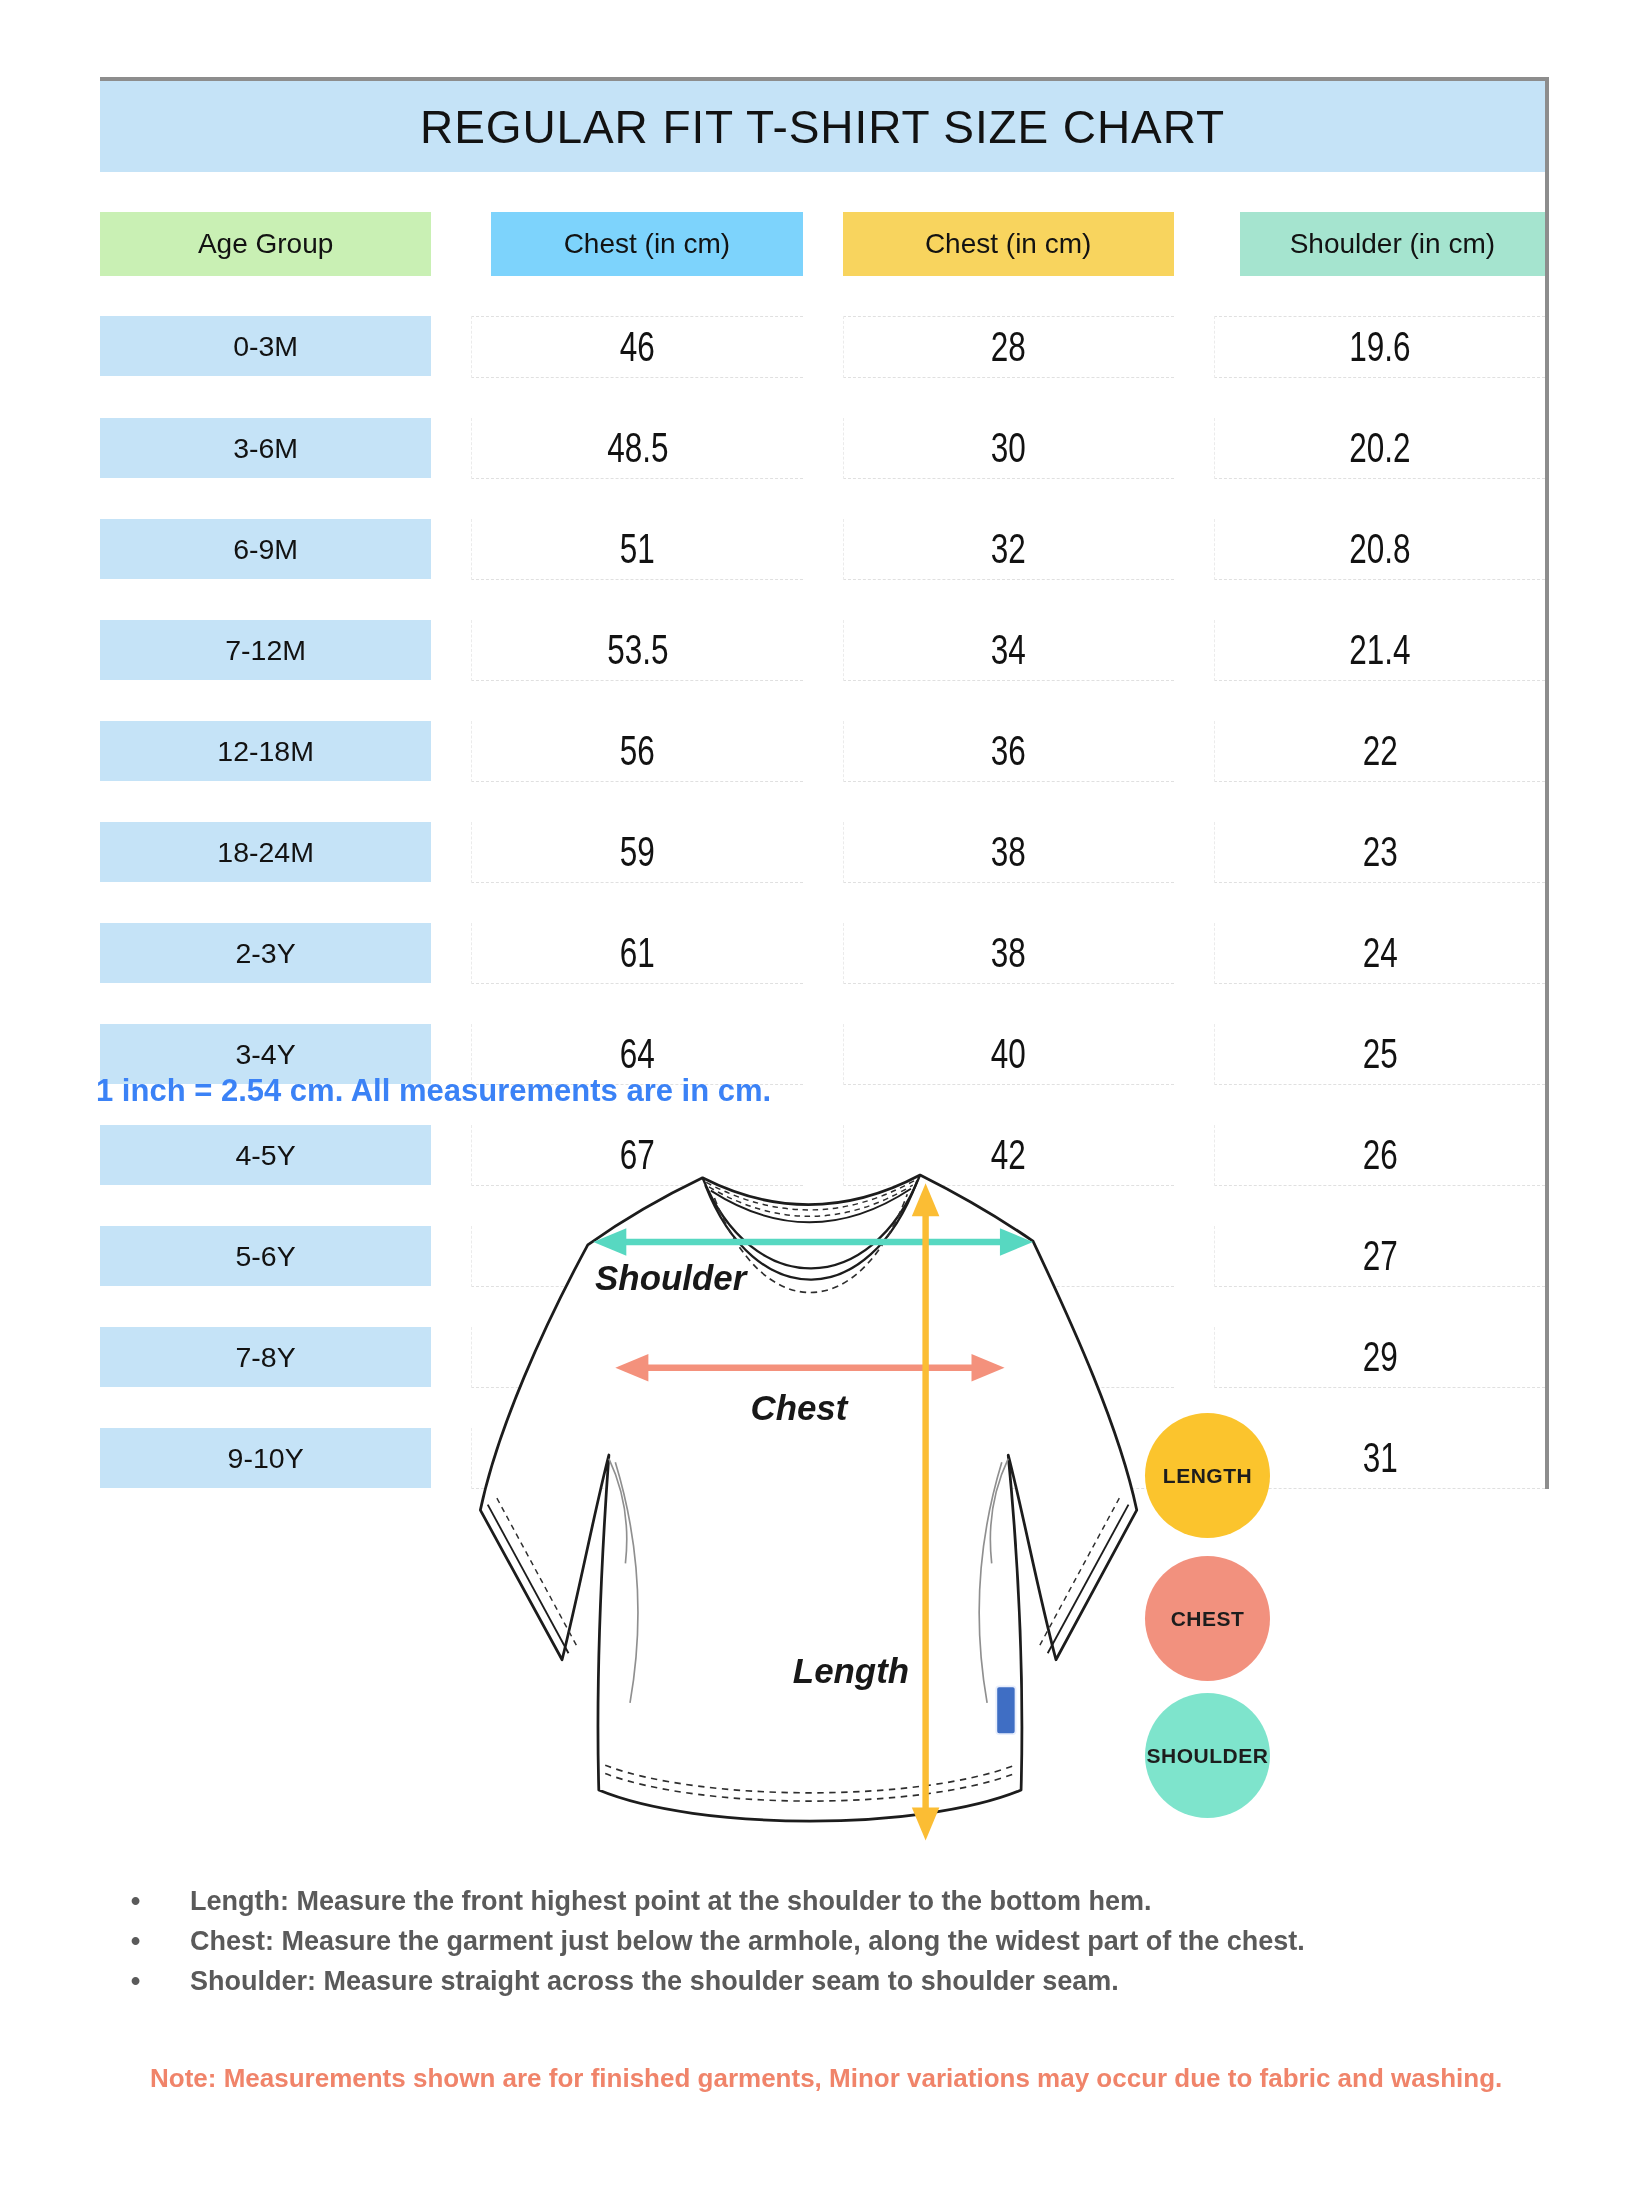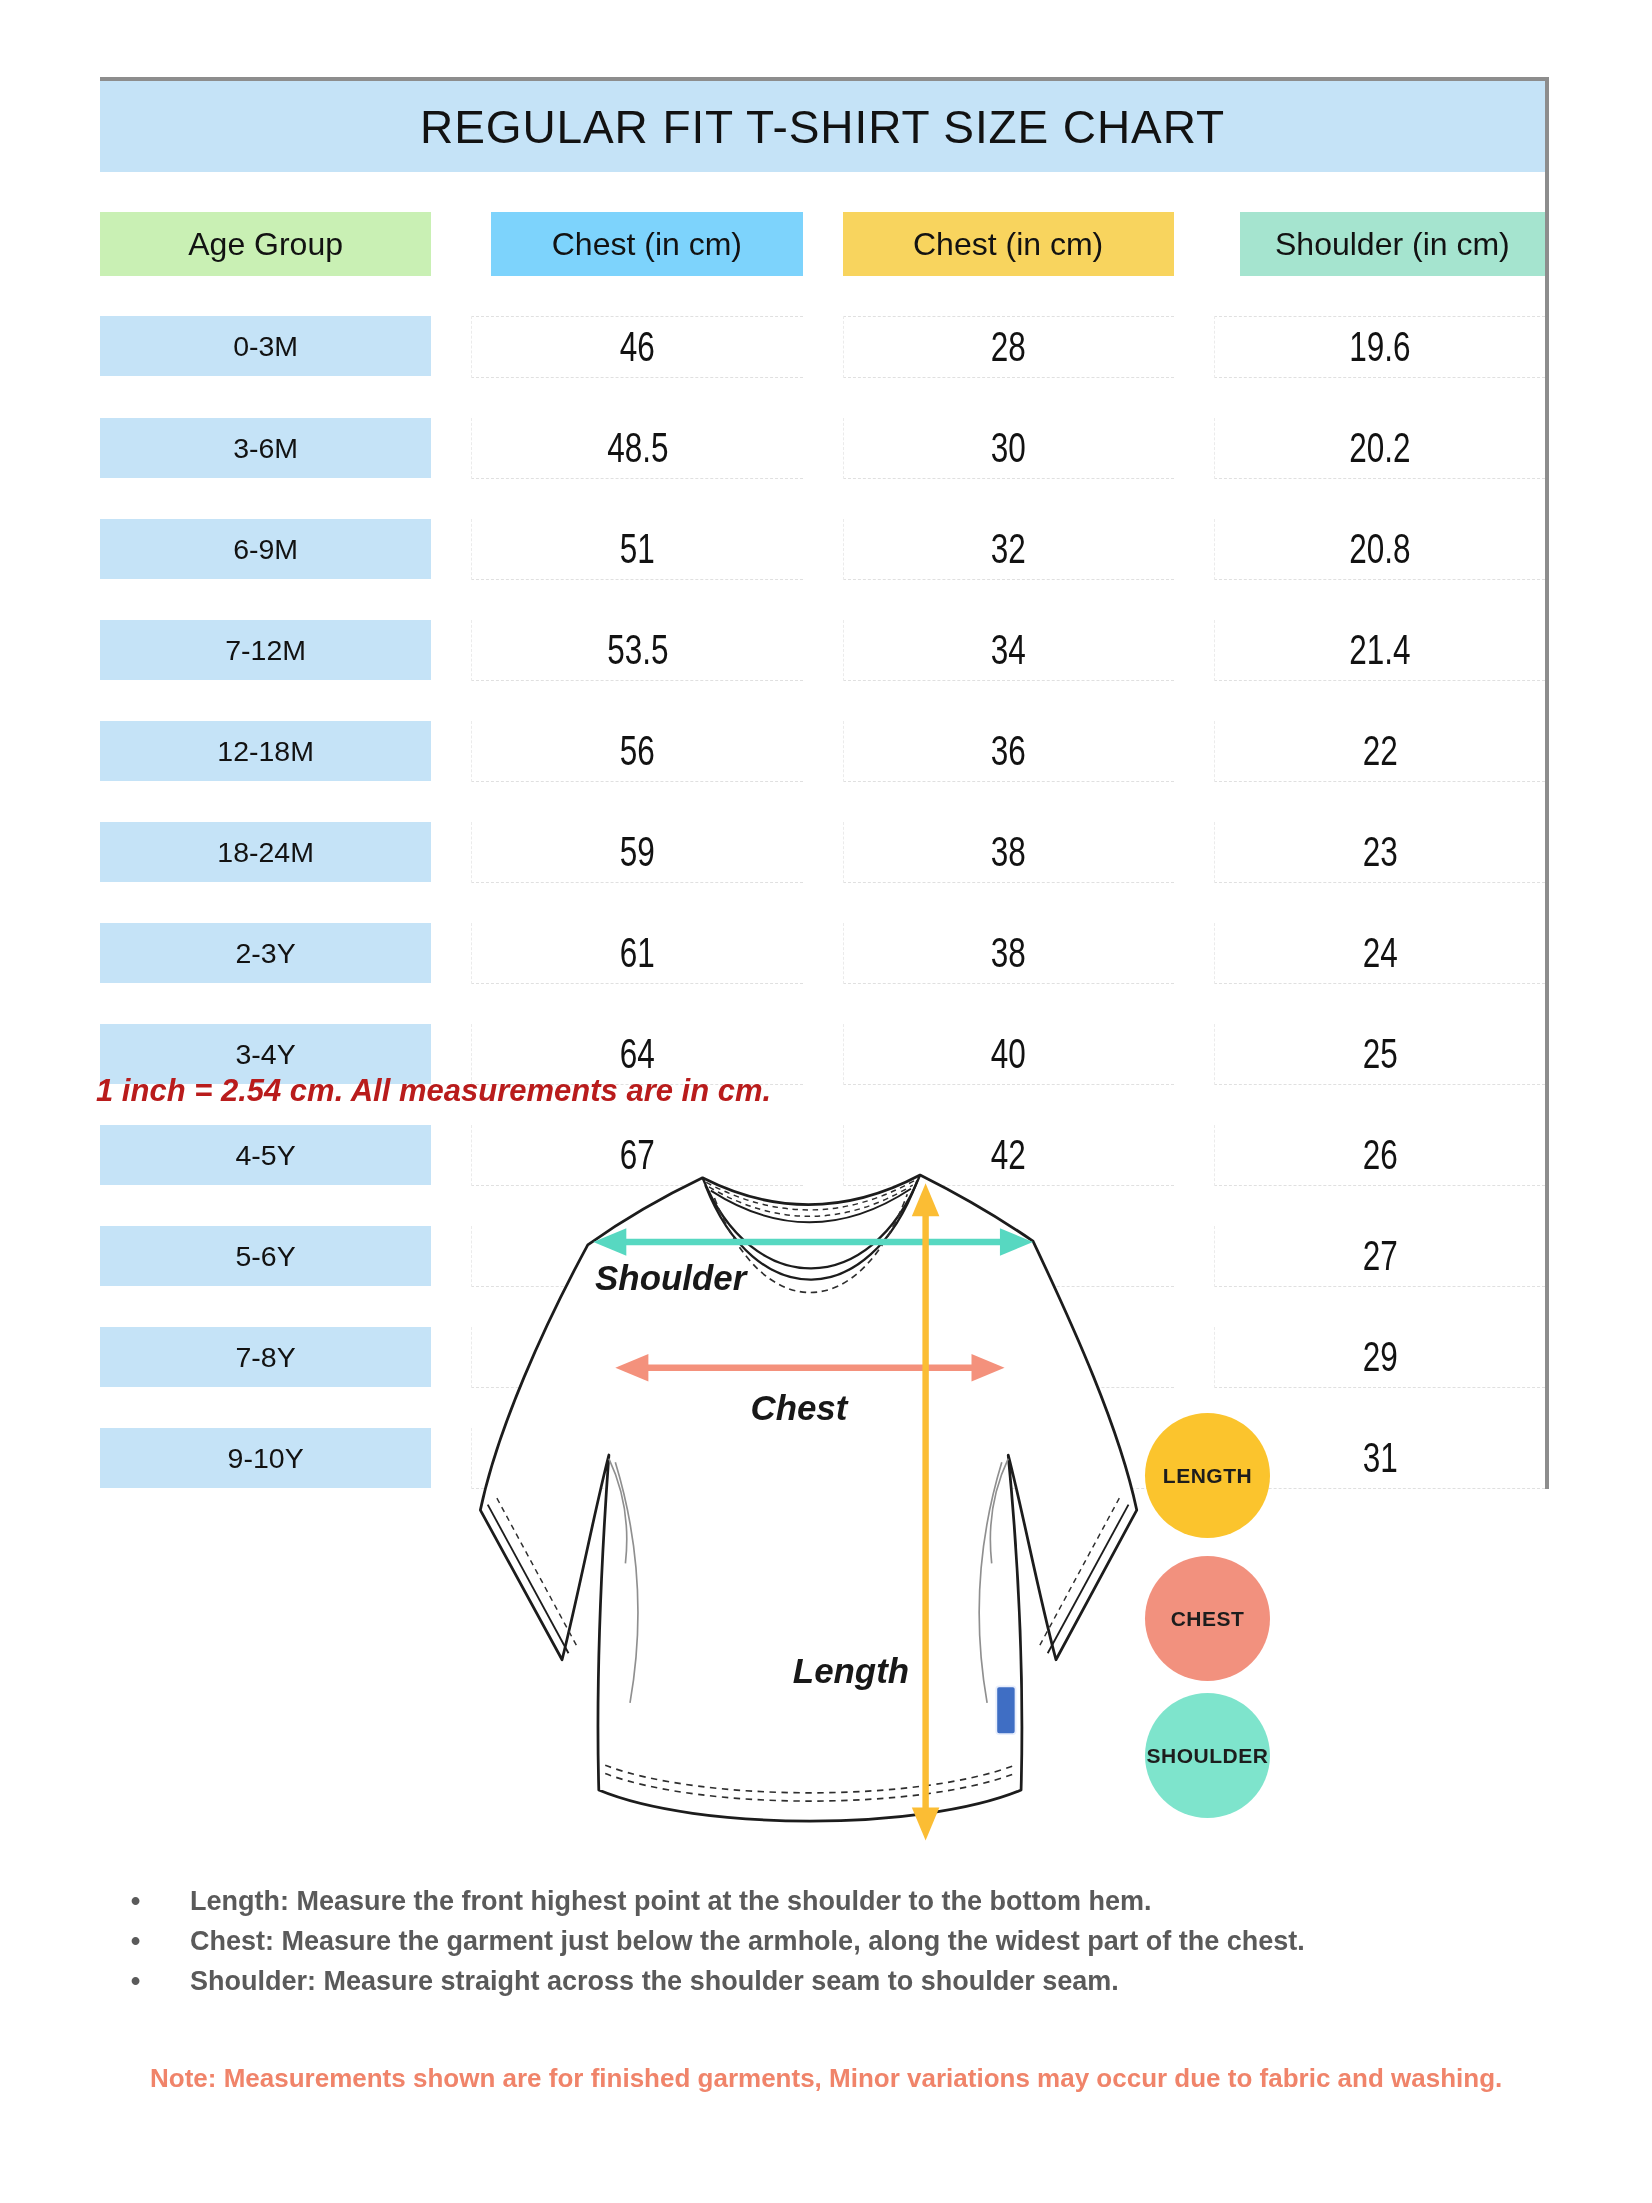--- a/index.html
+++ b/index.html
@@ -5,33 +5,33 @@
   html,body{margin:0;padding:0;background:#ffffff;width:1653px;height:2204px;
     font-family:"Liberation Sans", sans-serif;position:relative;overflow:hidden;}
   .abs{position:absolute;}
 
   
   .table-wrap{position:absolute;left:100px;top:77px;width:1445px;
     border-top:4.6px solid #8d8d8d;border-right:4.6px solid #8d8d8d;background:#ffffff;}
   .grid{display:grid;grid-template-columns:repeat(4,1fr);column-gap:4.6px;row-gap:6.4px;gap:40px;}
   .cell{display:flex;align-items:center;justify-content:center;color:#121212;}
   .title-cell{grid-column:1/-1;height:91px;background:#c5e3f7;font-size:46px;letter-spacing:0.9px;}
-  .head{height:64px;font-size:32px;}
+  .head{height:64px;font-size:28px;}
   .head-age{background:#c9f0b4;}
   .head-chest{background:#7dd3fc;margin-left:20px;}
   .head-length{background:#f8d45e;}
   .head-shoulder{background:#a5e4cf;margin-left:26px;}
   .age{background:#c5e3f7;height:60px;font-size:28.5px;}
   .num{background:#ffffff;height:60px;font-size:42px;
     border-bottom:1.8px dashed #e0e0e0;border-left:1.8px dashed #ebebeb;}
   .num.first{border-top:1.8px dashed #e0e0e0;}
   .cnd{display:inline-block;transform:scaleX(0.75);}
 
   
-  .conv{left:96px;top:1073px;font-size:31px;font-weight:bold;font-style:italic;color:#b91c1c;}
+  .conv{left:96px;top:1073px;font-size:31px;font-weight:bold;color:#3b82f6;}
 
   
   .legend-circle{position:absolute;width:125px;height:125px;border-radius:50%;
     display:flex;align-items:center;justify-content:center;
     font-size:21px;font-weight:bold;color:#1d1d1d;letter-spacing:0.5px;}
   .lc-length{left:1145px;top:1413px;background:#fbc42d;}
   .lc-chest{left:1145px;top:1556px;background:#f2917e;}
   .lc-shoulder{left:1145px;top:1693px;background:#7ee4cc;}
 
   

